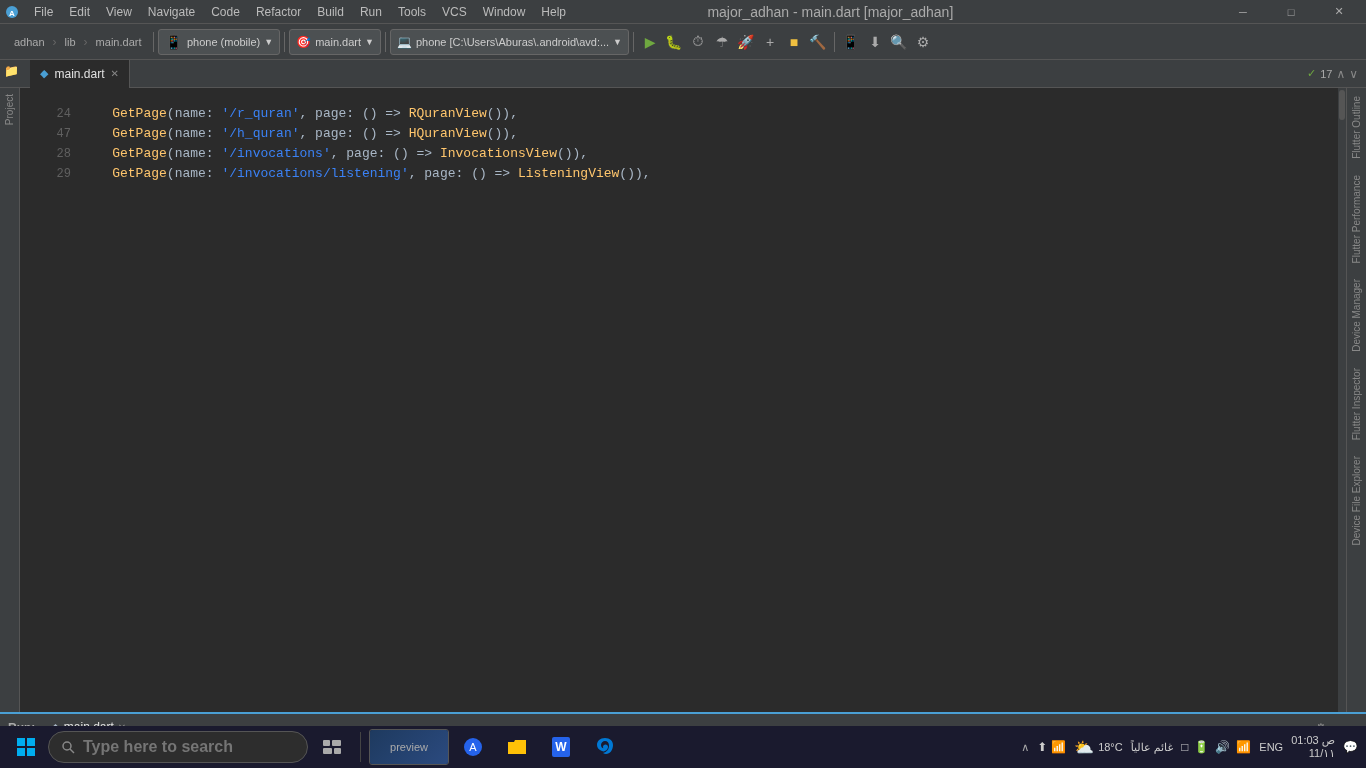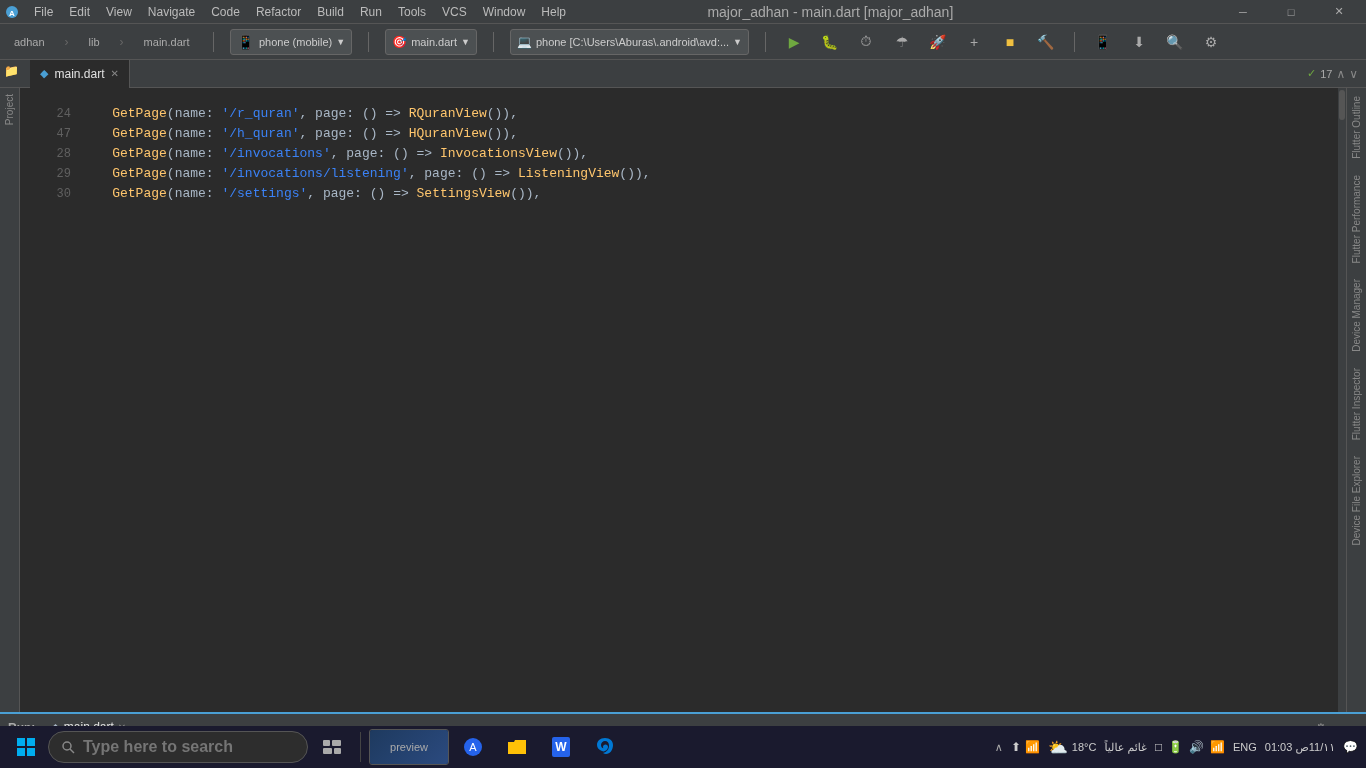--- a/index.html
+++ b/index.html
@@ -57,21 +57,21 @@
     }
 
     
     .toolbar {
       display: flex;
       align-items: center;
       background: #3c3f41;
       height: 36px;
       padding: 0 6px;
       border-bottom: 1px solid #555;
-      gap: 12px;
+      gap: 0;
     }
     .toolbar-btn {
       padding: 3px 8px;
       font-size: 11px;
       color: #aaa;
       background: transparent;
       border: none;
       cursor: pointer;
       border-radius: 3px;
       display: flex; align-items: center; gap: 4px;
@@ -272,21 +272,21 @@
     .taskbar-right {
       margin-left: auto;
       display: flex;
       align-items: center;
       gap: 8px;
       color: #ccc;
       font-size: 11px;
     }
     .taskbar-clock {
       display: flex;
-      flex-direction: row;
+      flex-direction: column;
       align-items: flex-end;
       font-size: 11px;
       color: #ccc;
       cursor: pointer;
     }
 
     
     ::-webkit-scrollbar { width: 6px; }
     ::-webkit-scrollbar-track { background: #2b2b2b; }
     ::-webkit-scrollbar-thumb { background: #555; border-radius: 3px; }
@@ -412,24 +412,20 @@
         <span class="line-content">    <span class="fn">GetPage</span><span class="paren">(</span><span class="cls">name:</span> <span class="str">'/h_quran'</span>, <span class="cls">page:</span> () =&gt; <span class="fn">HQuranView</span>()),</span>
       </div>
       <div class="code-line">
         <span class="line-num">28</span>
         <span class="line-content">    <span class="fn">GetPage</span><span class="paren">(</span><span class="cls">name:</span> <span class="str">'/invocations'</span>, <span class="cls">page:</span> () =&gt; <span class="fn">InvocationsView</span>()),</span>
       </div>
       <div class="code-line">
         <span class="line-num">29</span>
         <span class="line-content">    <span class="fn">GetPage</span><span class="paren">(</span><span class="cls">name:</span> <span class="str">'/invocations/listening'</span>, <span class="cls">page:</span> () =&gt; <span class="fn">ListeningView</span>()),</span>
       </div>
-      <div class="code-line">
-        <span class="line-num">30</span>
-        <span class="line-content">    <span class="fn">GetPage</span><span class="paren">(</span><span class="cls">name:</span> <span class="str">'/settings'</span>, <span class="cls">page:</span> () =&gt; <span class="fn">SettingsView</span>()),</span>
-      </div>
     </div>
 
     <div style="position:absolute;right:0;top:0;bottom:0;width:8px;background:#3c3f41">
       <div style="width:6px;height:30px;background:#555;margin:2px auto;border-radius:3px"></div>
     </div>
   </div>
 
   <div style="width:20px;background:#3c3f41;display:flex;flex-direction:column;align-items:center;border-left:1px solid #555;overflow:hidden">
     <div class="right-tab">Flutter Outline</div>
     <div class="right-tab">Flutter Performance</div>

